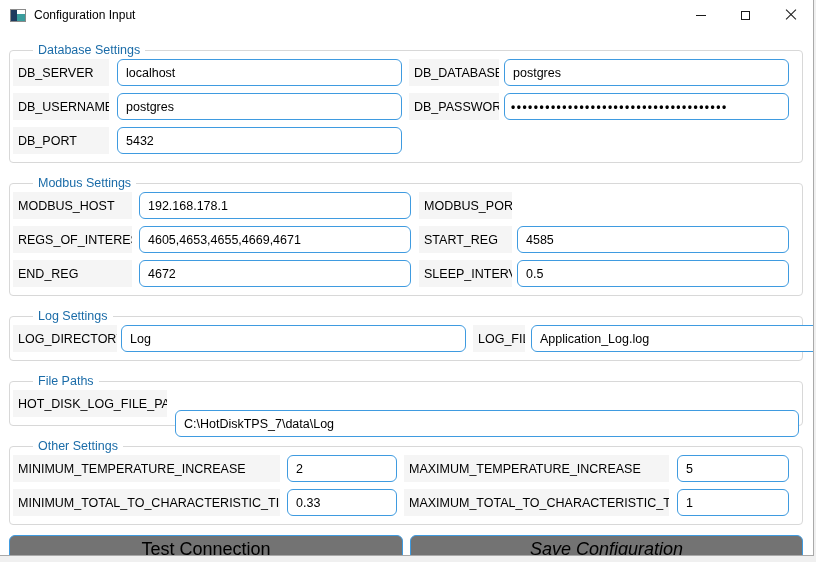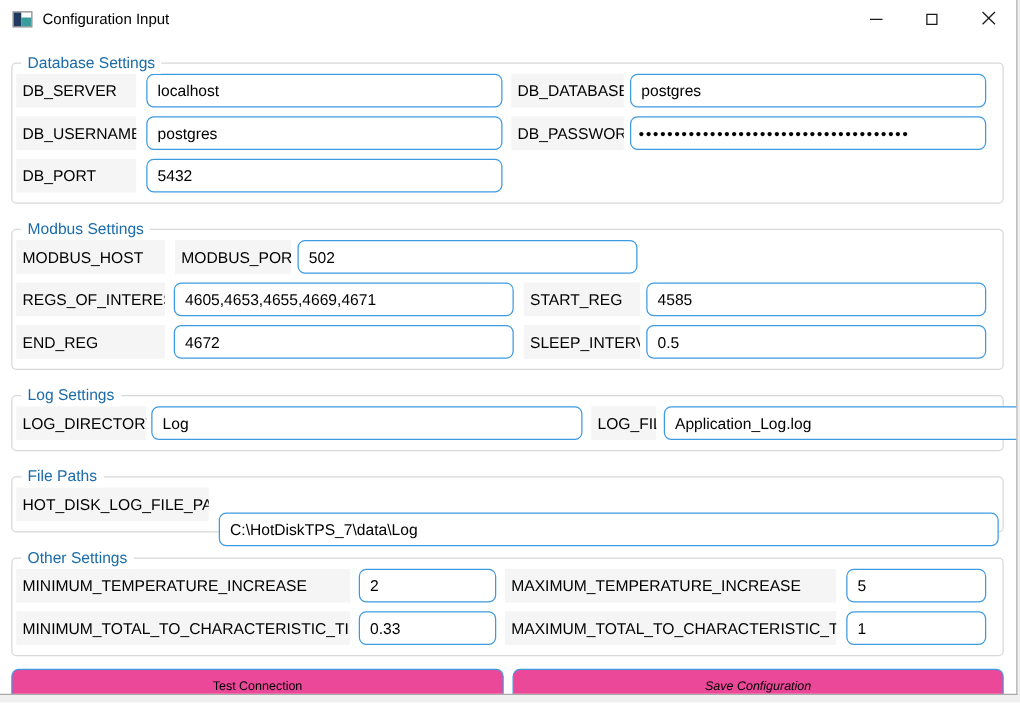--- a/index.html
+++ b/index.html
@@ -13,37 +13,37 @@
   .controls{margin-left:auto;display:flex;height:30px;}
   .ctrl{width:45px;height:30px;display:flex;align-items:center;justify-content:center;cursor:default;}
   .glyph-min{width:10px;height:0;border-top:1px solid #1a1a1a;}
   .glyph-max{width:9px;height:9px;border:1px solid #1a1a1a;box-sizing:border-box;}
   .glyph-x{position:relative;width:12px;height:12px;}
   .glyph-x::before,.glyph-x::after{content:"";position:absolute;left:-1px;top:5px;width:14px;height:1px;background:#1a1a1a;}
   .glyph-x::before{transform:rotate(45deg);}
   .glyph-x::after{transform:rotate(-45deg);}
   
   .groupbox{position:relative;border:1px solid #d8d8d8;border-radius:4px;margin:20px 10px 0 9px;padding:8px 3px;}
-  .legend{position:absolute;top:-9px;left:7px;background:#fff;padding:0 5px;color:#1b6ca8;font-size:12.5px;line-height:17px;white-space:nowrap;}
+  .legend{position:absolute;top:-9px;left:23px;background:#fff;padding:0 5px;color:#1b6ca8;font-size:12.5px;line-height:17px;white-space:nowrap;}
   .row{display:flex;height:27px;margin-bottom:7px;}
   .row:last-child{margin-bottom:0;}
   .flabel{background:#f5f5f5;display:flex;align-items:center;padding-left:5px;font-size:12.5px;color:#000;box-sizing:border-box;white-space:nowrap;overflow:hidden;flex:0 0 auto;}
   .fin{box-sizing:border-box;border:1.5px solid #3f9be0;border-radius:6px;padding:0 0 0 8px;font-size:12.5px;font-family:"Liberation Sans","DejaVu Sans",sans-serif;color:#000;background:#fff;outline:none;height:27px;flex:0 0 auto;}
   .fin.pwd{font-size:12px;font-weight:bold;letter-spacing:1.5px;padding-left:6px;}
   .grow{flex:1 1 auto;margin-top:20px;}
   
   .w96{width:96px}.w90{width:90px}.w285{width:285px}
   .w119{width:119px}.w272{width:272px}.w93{width:93px}
   .w104{width:104px}.w303{width:345px}.w52{width:52px}.w300{width:300px}
   .w154{width:154px}
   .w267{width:267px}.w110{width:110px}.w265{width:265px}.w112{width:112px}
   .ml4{margin-left:4px}.ml5{margin-left:5px}.ml6{margin-left:6px}.ml7{margin-left:7px}.ml8{margin-left:8px}
   
   .btnrow{display:flex;margin:10px 10px 0 9px;gap:7px;}
-  .btn{height:28px;box-sizing:border-box;border:1.5px solid #3f9be0;border-radius:6px;background:#ec4899;font-size:10px;font-family:"Liberation Sans","DejaVu Sans",sans-serif;color:#000;display:flex;align-items:center;justify-content:center;cursor:default;}
+  .btn{height:28px;box-sizing:border-box;border:1.5px solid #3f9be0;border-radius:6px;background:#737373;font-size:18px;font-family:"Liberation Sans","DejaVu Sans",sans-serif;color:#000;display:flex;align-items:center;justify-content:center;cursor:default;}
   .btn-test{width:394px;}
   .btn-save{flex:1 1 auto;font-style:italic;}
 </style>
 </head>
 <body>
 
 <div class="window">
 
   <div class="titlebar">
     <div class="app-icon">
@@ -81,22 +81,22 @@
     <div class="row">
       <div class="flabel w96">DB_PORT</div>
       <input class="fin w285 ml8" type="text" value="5432" style="">
     </div>
   </div>
 
   <div class="groupbox">
     <span class="legend">Modbus Settings</span>
     <div class="row">
       <div class="flabel w119">MODBUS_HOST</div>
+      <input class="fin w272 ml7" type="text" value="192.168.178.1" style="">
       <div class="flabel w93 ml8">MODBUS_PORT</div>
-      <input class="fin w272 ml5" type="text" value="502" style="">
     </div>
     <div class="row">
       <div class="flabel w119">REGS_OF_INTEREST</div>
       <input class="fin w272 ml7" type="text" value="4605,4653,4655,4669,4671" style="">
       <div class="flabel w93 ml8">START_REG</div>
       <input class="fin w272 ml5" type="text" value="4585" style="">
     </div>
     <div class="row">
       <div class="flabel w119">END_REG</div>
       <input class="fin w272 ml7" type="text" value="4672" style="">

